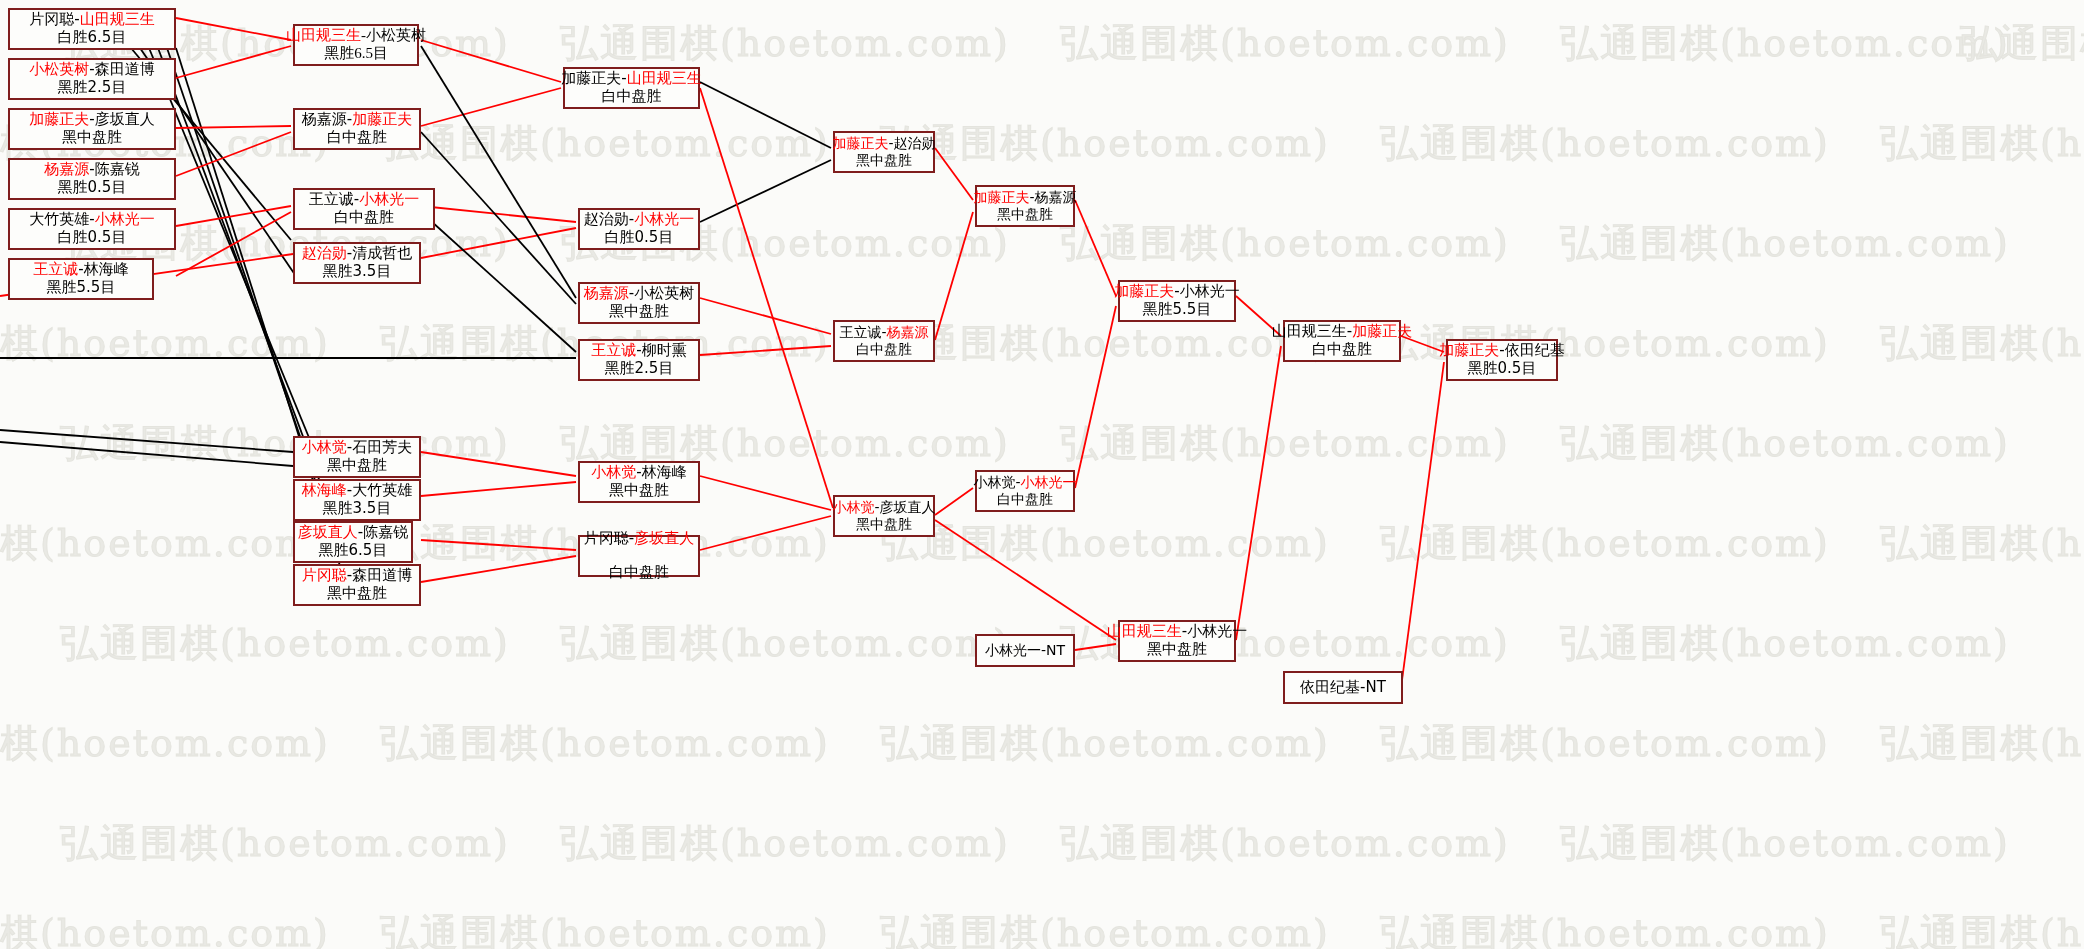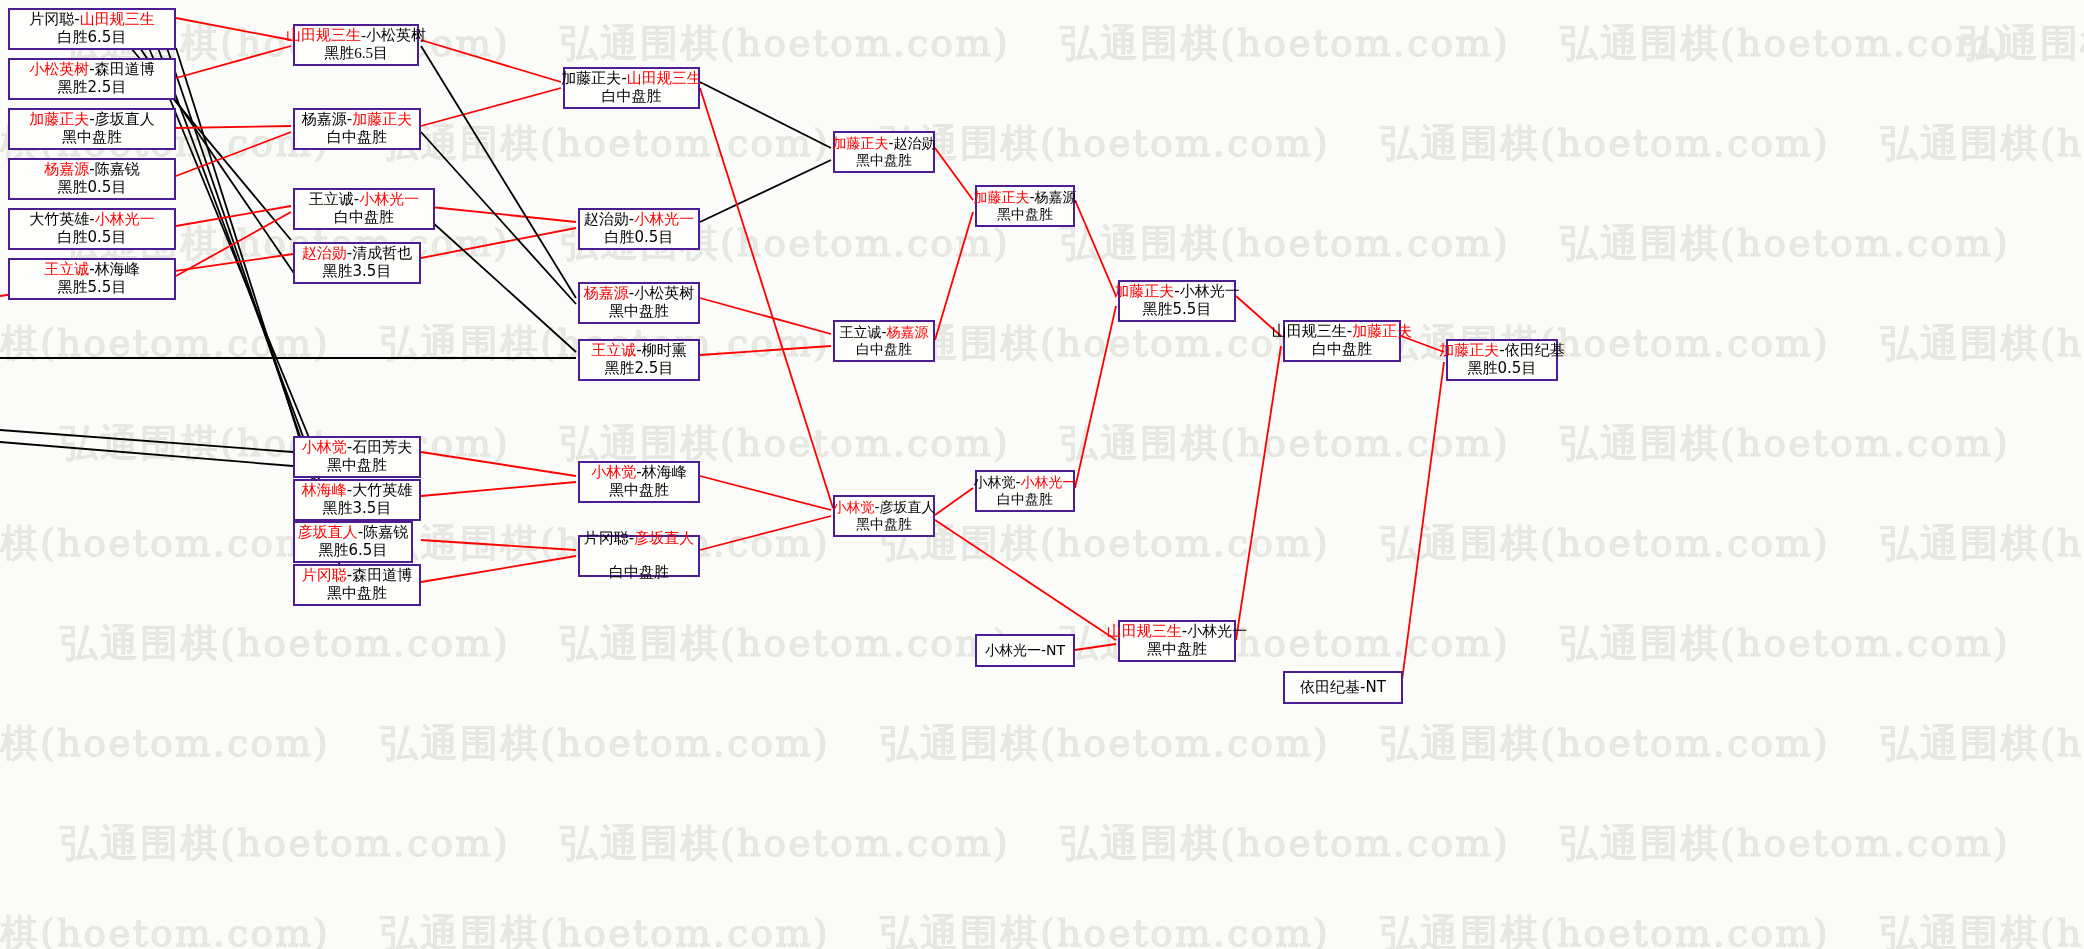--- a/index.html
+++ b/index.html
@@ -39,21 +39,21 @@
   
   #edges {
     position: absolute;
     left: 0; top: 0;
     z-index: 2;
   }
   
   .node {
     position: absolute;
     box-sizing: border-box;
-    border: 2px solid #4c1d95;
+    border: 2px solid #7f1d1d;
     background: #fdfdfb;
     z-index: 3;
     display: flex;
     flex-direction: column;
     align-items: center;
     justify-content: center;
     text-align: center;
     font-family: "DejaVu Sans", "Liberation Sans", sans-serif;
     line-height: 1.18;
     padding: 1px 3px;
@@ -187,21 +187,21 @@
         <div class="result">黑中盘胜</div>
       </div>
       <div class="node" id="r1m4" style="left: 8px; top: 158px; width: 168px; height: 42px;">
         <div class="pair"><span class="pr">杨嘉源</span><span class="sep">-</span><span class="pw">陈嘉锐</span></div>
         <div class="result">黑胜0.5目</div>
       </div>
       <div class="node" id="r1m5" style="left: 8px; top: 208px; width: 168px; height: 42px;">
         <div class="pair"><span class="pw">大竹英雄</span><span class="sep">-</span><span class="pr">小林光一</span></div>
         <div class="result">白胜0.5目</div>
       </div>
-      <div class="node" id="r1m6" style="left: 8px; top: 258px; width: 168px; height: 42px;">
+      <div class="node" id="r1m6" style="left: 8px; top: 258px; width: 146px; height: 42px;">
         <div class="pair"><span class="pr">王立诚</span><span class="sep">-</span><span class="pw">林海峰</span></div>
         <div class="result">黑胜5.5目</div>
       </div>
       <div class="node" id="r2m1" style="left: 293px; top: 24px; width: 126px; height: 42px; font-family: Liberation Serif, serif;">
         <div class="pair"><span class="pr">山田规三生</span><span class="sep">-</span><span class="pw">小松英树</span></div>
         <div class="result">黑胜6.5目</div>
       </div>
       <div class="node" id="r2m2" style="left: 293px; top: 108px; width: 128px; height: 42px;">
         <div class="pair"><span class="pw">杨嘉源</span><span class="sep">-</span><span class="pr">加藤正夫</span></div>
         <div class="result">白中盘胜</div>

